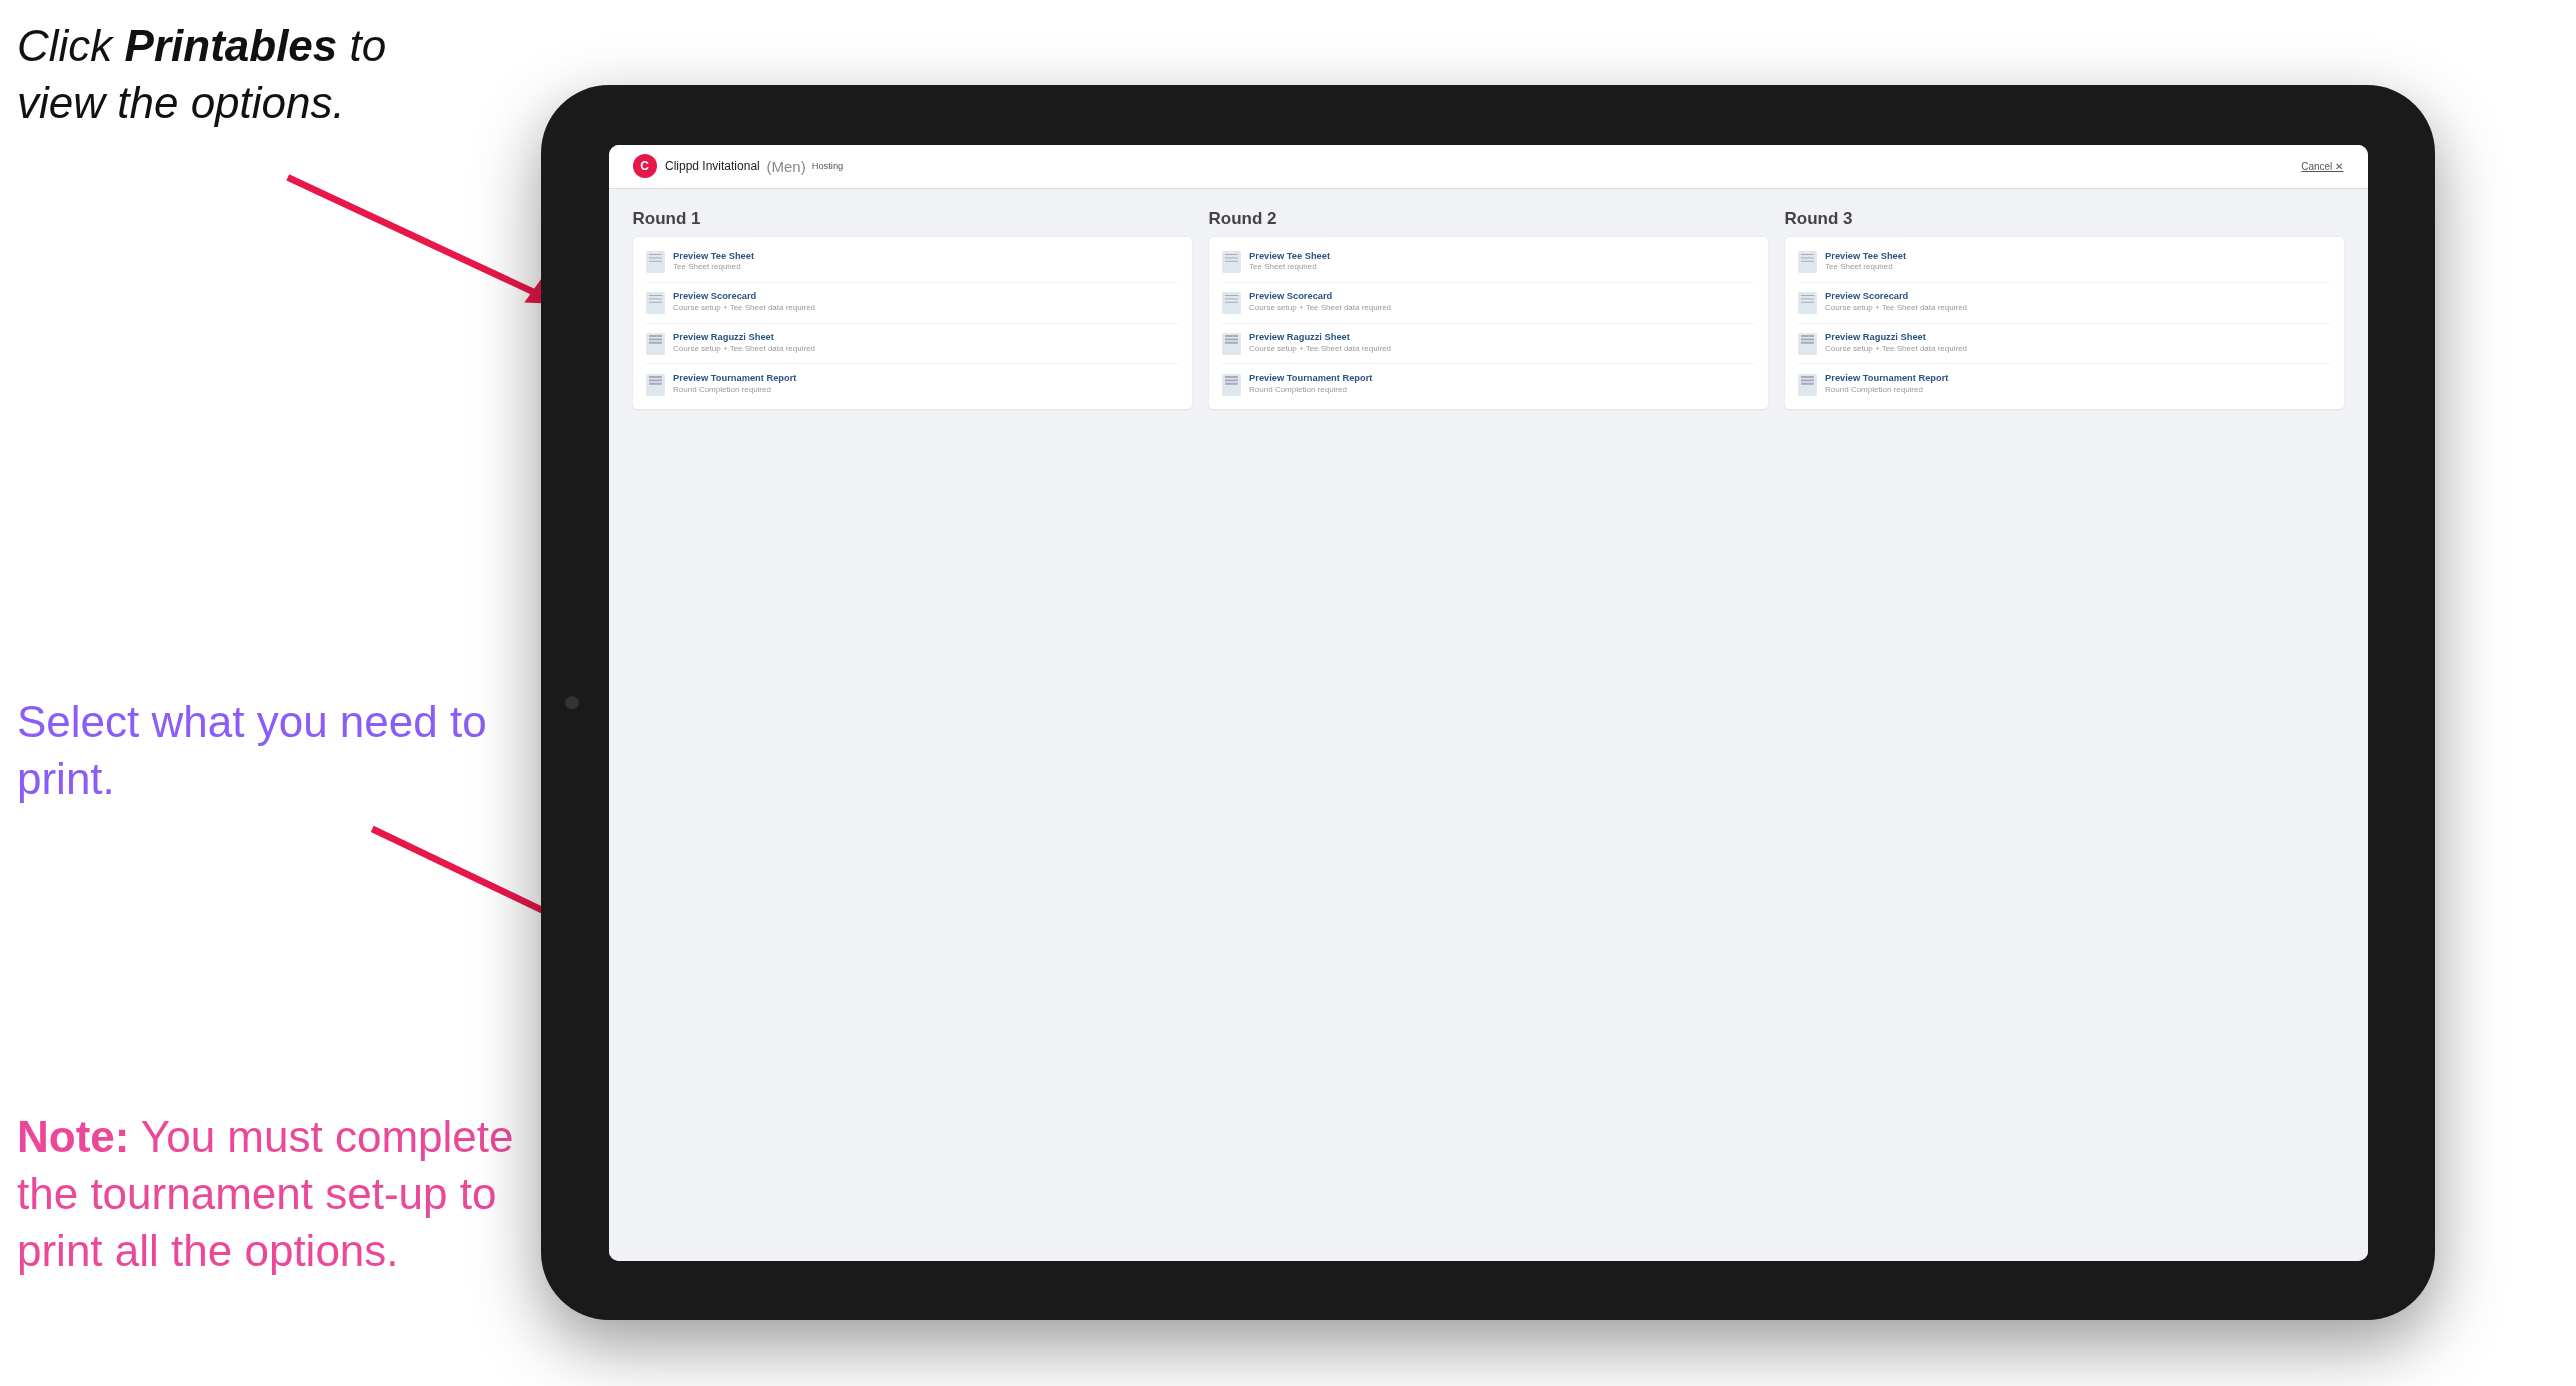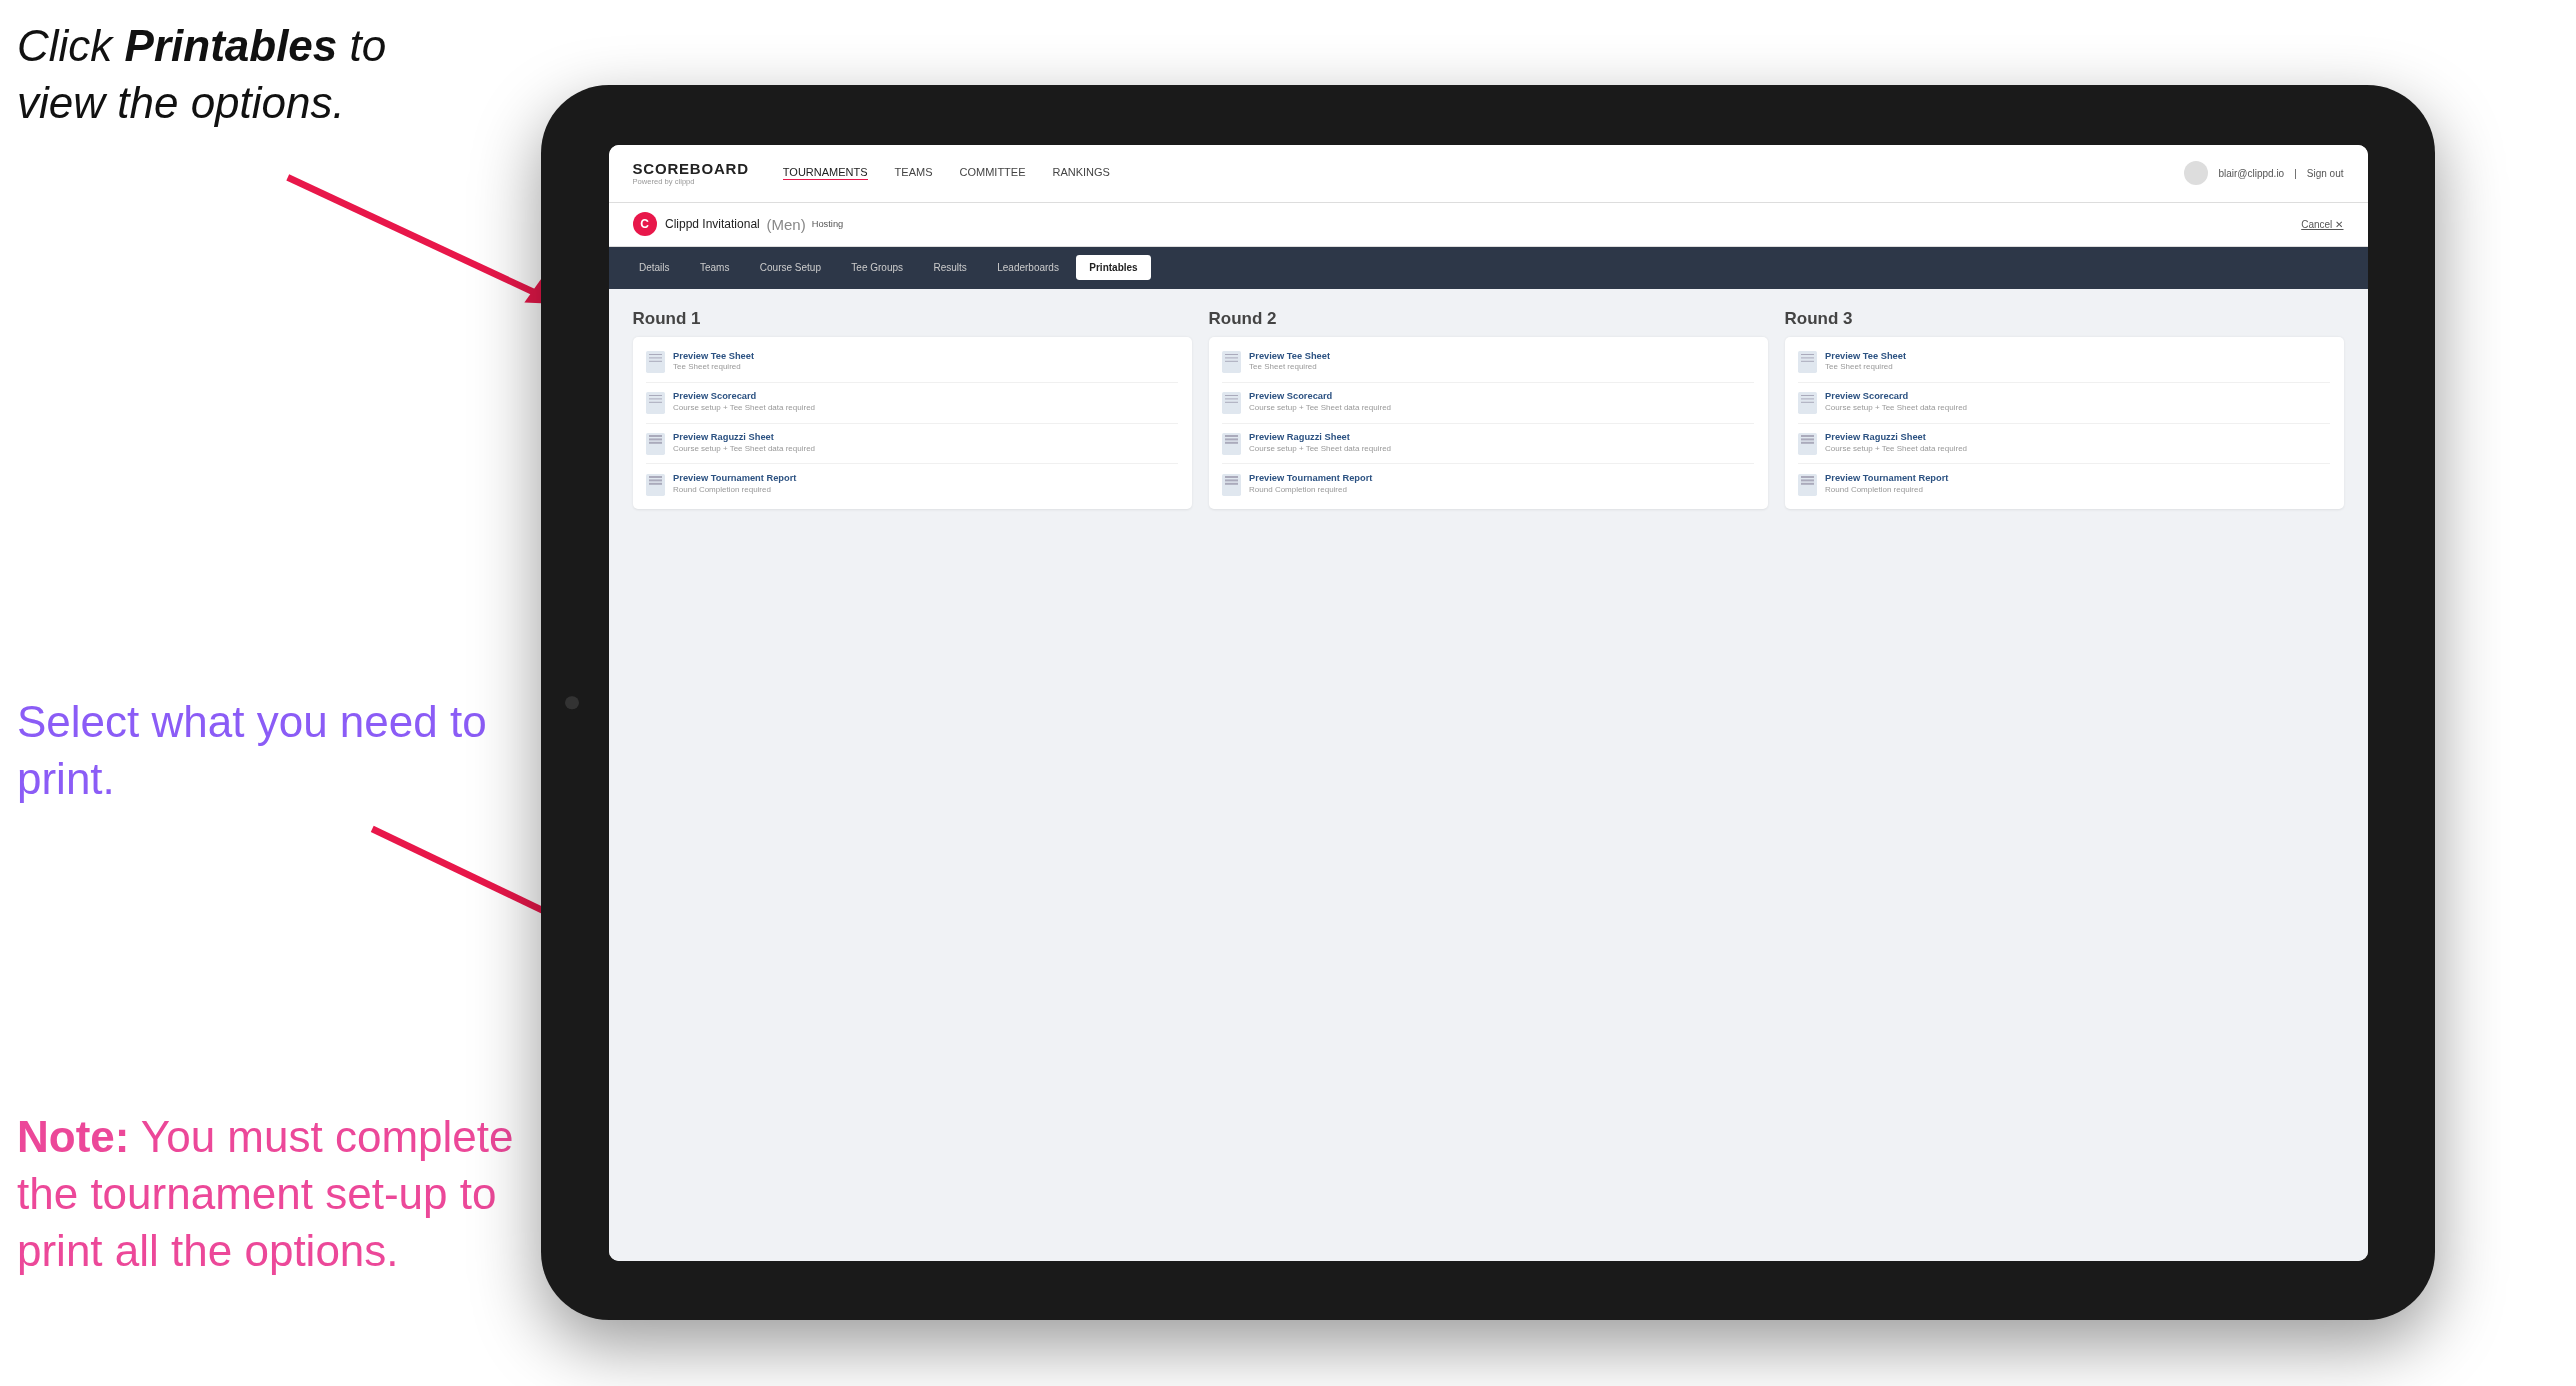--- a/index.html
+++ b/index.html
@@ -332,56 +332,29 @@
   <polygon points="270,110 290,140 252,138" fill="#e8174a"></polygon>
 </svg>
 
 <div class="annotation-bottom">
   <strong>Note:</strong><span> You must complete the tournament set-up to print all the options.</span>
 </div>
 
 <div class="tablet">
   <div class="tablet-screen">
 
-    <div class="top-nav">
-      <div class="logo-area">
-        <span class="logo-title">SCOREBOARD</span>
-        <span class="logo-sub">Powered by clippd</span>
-      </div>
-      <div class="top-nav-links">
-        <a class="top-nav-link active">TOURNAMENTS</a>
-        <a class="top-nav-link">TEAMS</a>
-        <a class="top-nav-link">COMMITTEE</a>
-        <a class="top-nav-link">RANKINGS</a>
-      </div>
-      <div class="top-nav-right">
-        <div class="user-avatar"></div>
-        <span>blair@clippd.io</span>
-        <span> | </span>
-        <a style="cursor:pointer;color:#555;font-size:10px;">Sign out</a>
-      </div>
-    </div>
 
     <div class="tournament-bar">
       <div class="tournament-logo">C</div>
       <span class="tournament-name">Clippd Invitational</span>
       <span class="tournament-tag">(Men)</span>
       <span class="tournament-status">Hosting</span>
       <div class="tournament-bar-right">Cancel ✕</div>
     </div>
 
-    <div class="sub-nav">
-      <div class="sub-nav-tab">Details</div>
-      <div class="sub-nav-tab">Teams</div>
-      <div class="sub-nav-tab">Course Setup</div>
-      <div class="sub-nav-tab">Tee Groups</div>
-      <div class="sub-nav-tab">Results</div>
-      <div class="sub-nav-tab">Leaderboards</div>
-      <div class="sub-nav-tab active">Printables</div>
-    </div>
 
     <div class="main-content">
       <div class="rounds-grid">
 
         <div class="round-section">
           <div class="round-title">Round 1</div>
           <div class="round-card">
             <div class="print-item">
               <div class="print-icon"></div>
               <div class="print-text">

